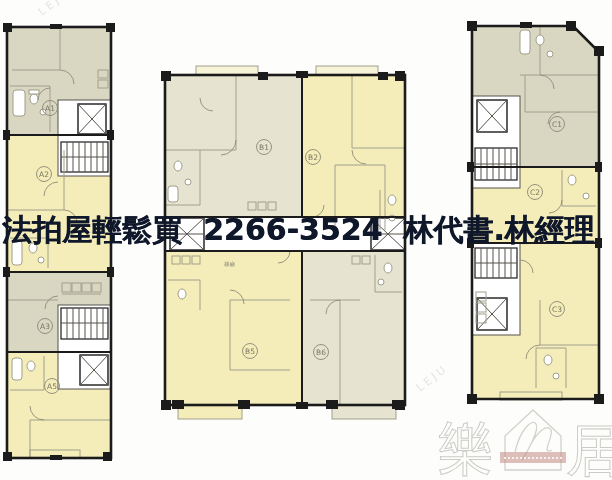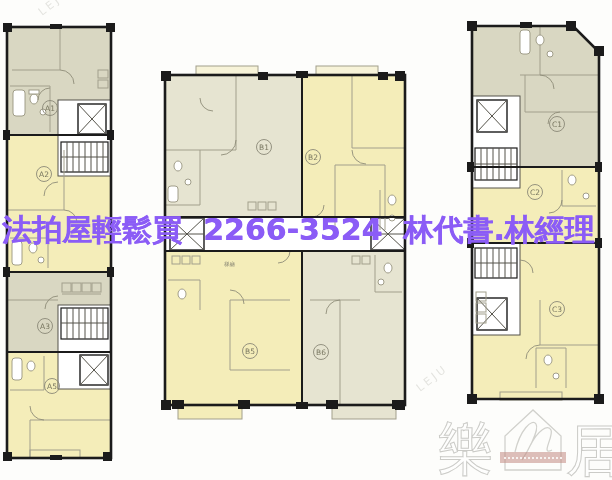--- a/index.html
+++ b/index.html
@@ -314,14 +314,14 @@
         <polygon points="505,470 505,436 533,410 561,436 561,470" fill="none" stroke="#cdcdc8" stroke-width="1.3"></polygon>
         <path d="M515,452 C520,430 532,418 536,424 C540,430 526,454 522,460
                  M530,446 C538,430 548,424 551,430 C554,436 540,456 552,450" fill="none" stroke="#cdcdc8" stroke-width="1.3"></path>
         <rect x="500" y="452" width="66" height="11" fill="#bb7d74" fill-opacity="0.55"></rect>
         <path d="M504,458 h58" stroke="#ffffff" stroke-opacity="0.8" stroke-width="2" stroke-dasharray="2,2"></path>
       </g>
       <text class="wm-big" x="566" y="470">居</text>
     </g>
   </svg>
 
-  <div class="ad" style="color: #8b5cf6;">法拍屋輕鬆買  2266-3524  林代書.林經理</div>
+  <div class="ad" style="color: #0f172a;">法拍屋輕鬆買  2266-3524  林代書.林經理</div>
 </div>
 
 </body></html>

